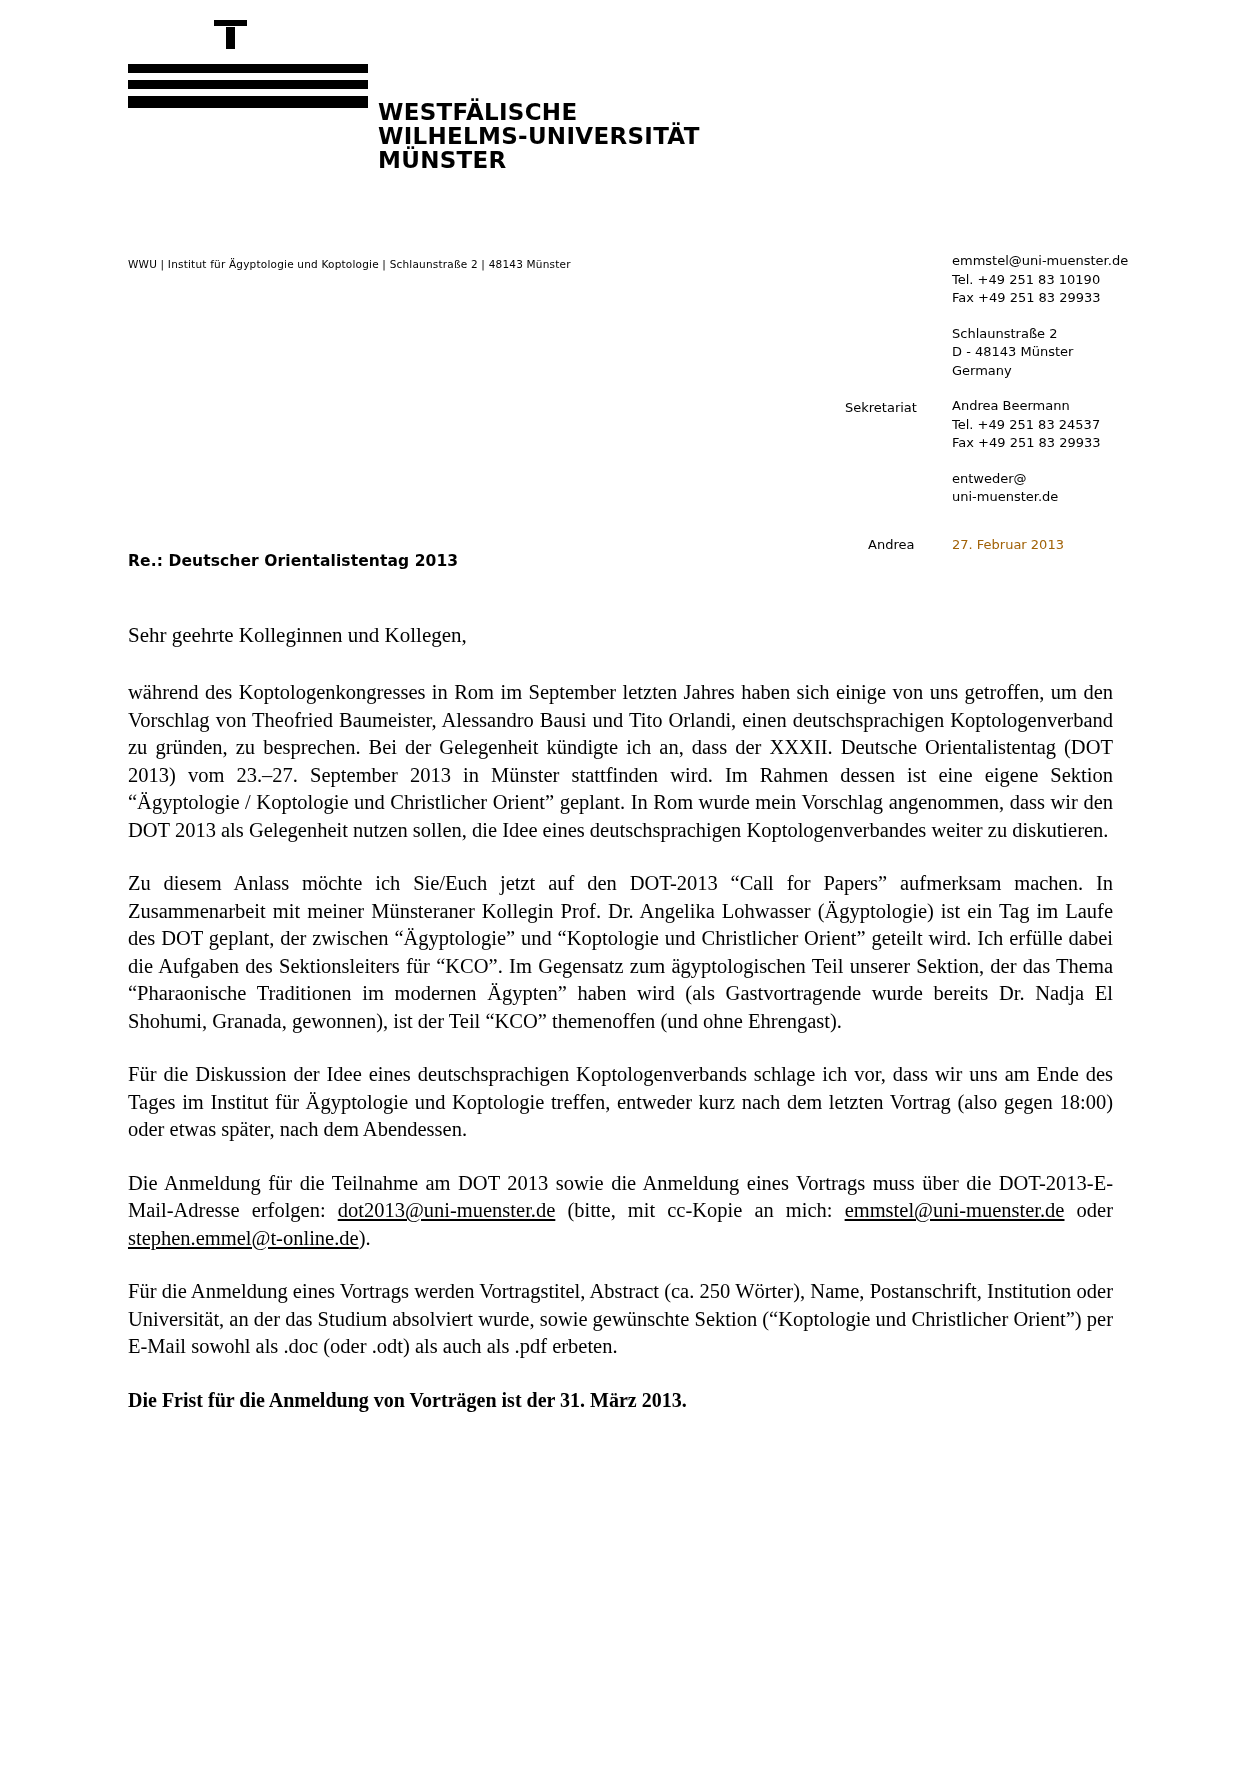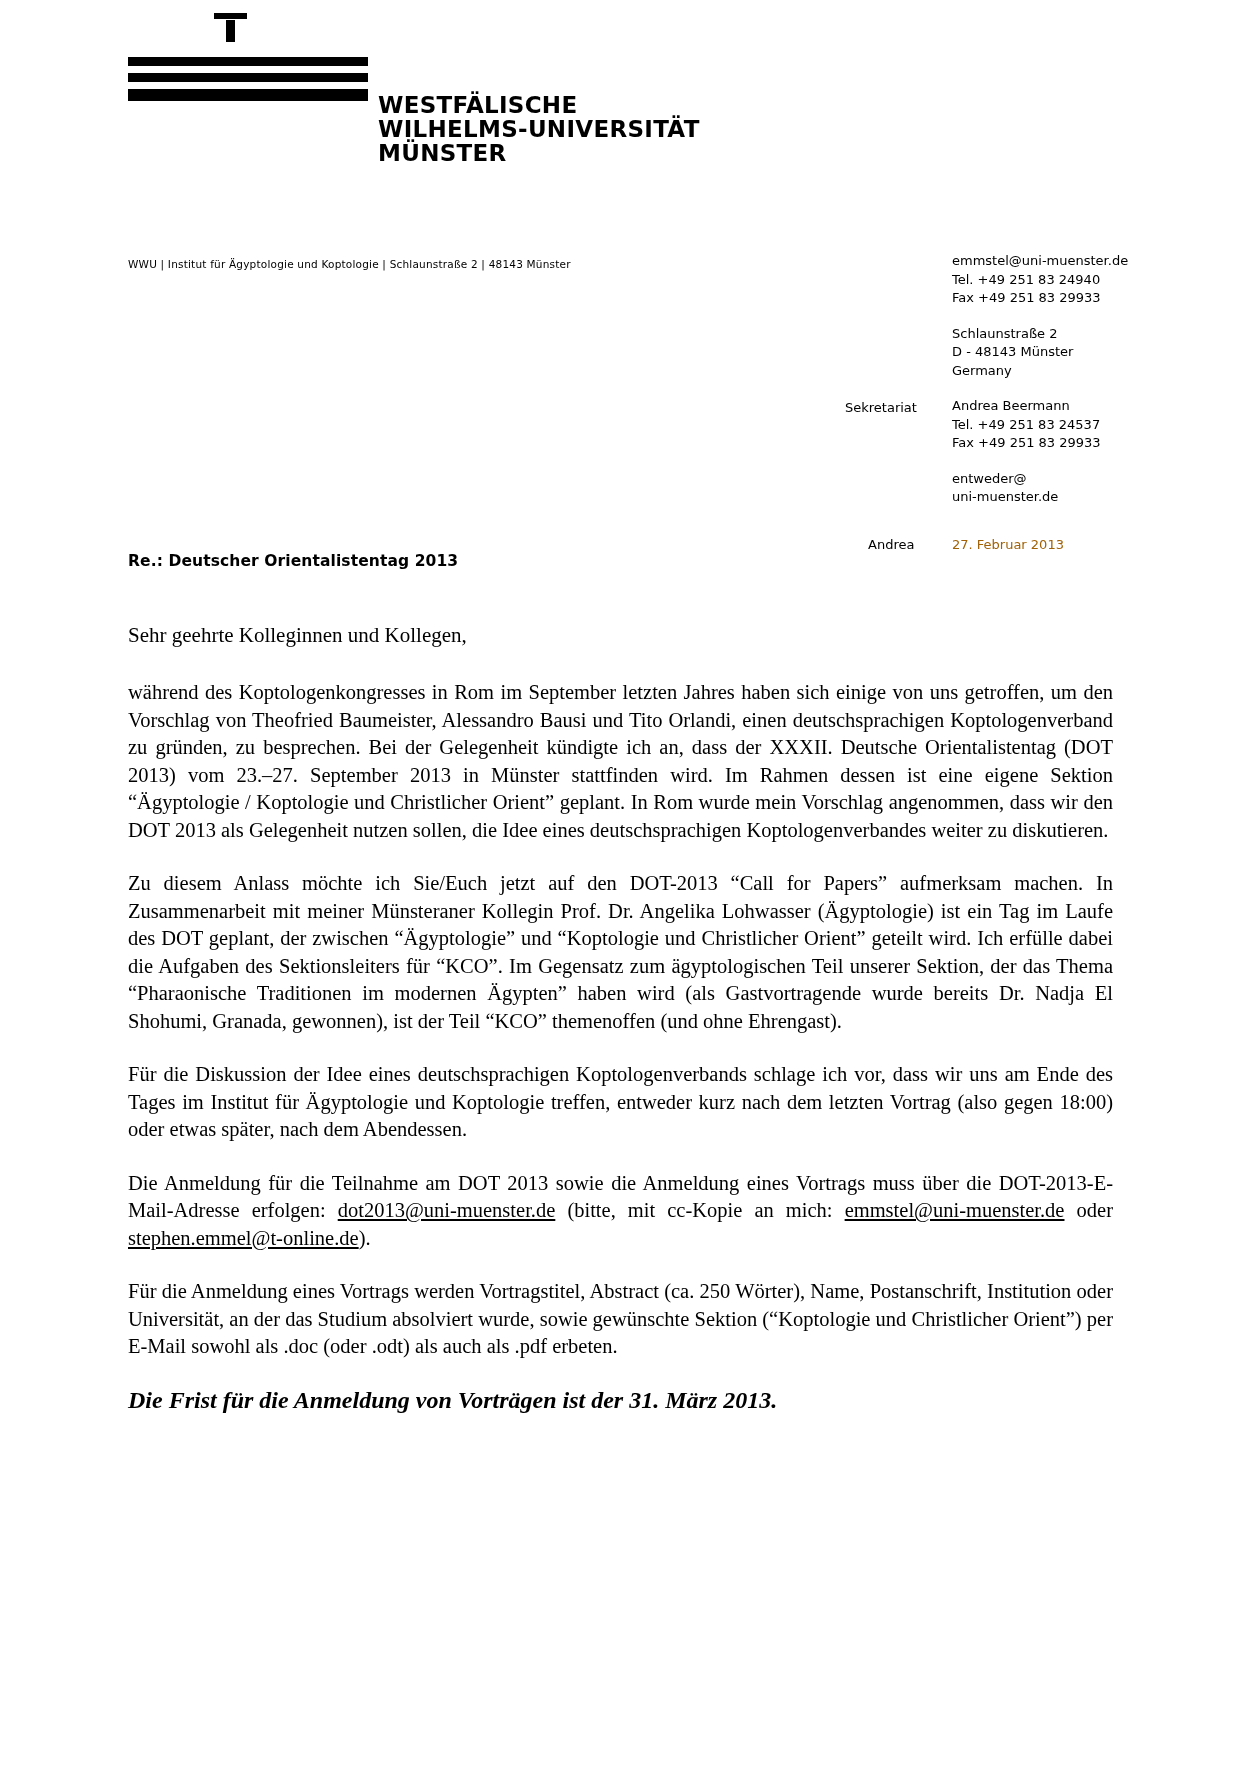--- a/index.html
+++ b/index.html
@@ -13,21 +13,21 @@
     height: 1778px;
     background: #ffffff;
     font-family: "Liberation Serif", serif;
     color: #000000;
     overflow: hidden;
   }
 
   
   .letterhead {
     position: absolute;
-    top: 49px;
+    top: 56px;
     left: 0;
     width: 1074px;
     height: 130px;
   }
 
   .wwu-logo {
     position: absolute;
     left: 128px;
     top: 8px;
     width: 240px;
@@ -181,24 +181,23 @@
   }
   p.para {
     font-size: 20.5px;
     line-height: 27.5px;
     text-align: justify;
     margin: 0 0 26px 0;
     hyphens: auto;
   }
   p.para:last-child { margin-bottom: 0; }
   .closing {
-    font-size: 24px;
+    font-size: 20px;
     font-weight: bold;
     line-height: 27.5px;
-    font-style: italic;
   }
   .u { text-decoration: underline; }
 </style>
 </head>
 <body>
 
 <div class="page">
 
   <div class="letterhead">
 
@@ -217,21 +216,21 @@
     </div>
 
   </div>
 
   <div class="sender-line">WWU  |  Institut für Ägyptologie und Koptologie  |  Schlaunstraße 2  |  48143 Münster</div>
 
 
   <div class="contact">
     <div class="grp">
       <div>emmstel@uni-muenster.de</div>
-      <div>Tel. +49 251 83 24940</div>
+      <div>Tel. +49 251 83 10190</div>
       <div>Fax +49 251 83 29933</div>
     </div>
     <div class="grp">
       <div>Schlaunstraße 2</div>
       <div>D - 48143 Münster</div>
       <div>Germany</div>
     </div>
     <div class="grp">
       <div>Andrea Beermann</div>
       <div>Tel. +49 251 83 24537</div>

